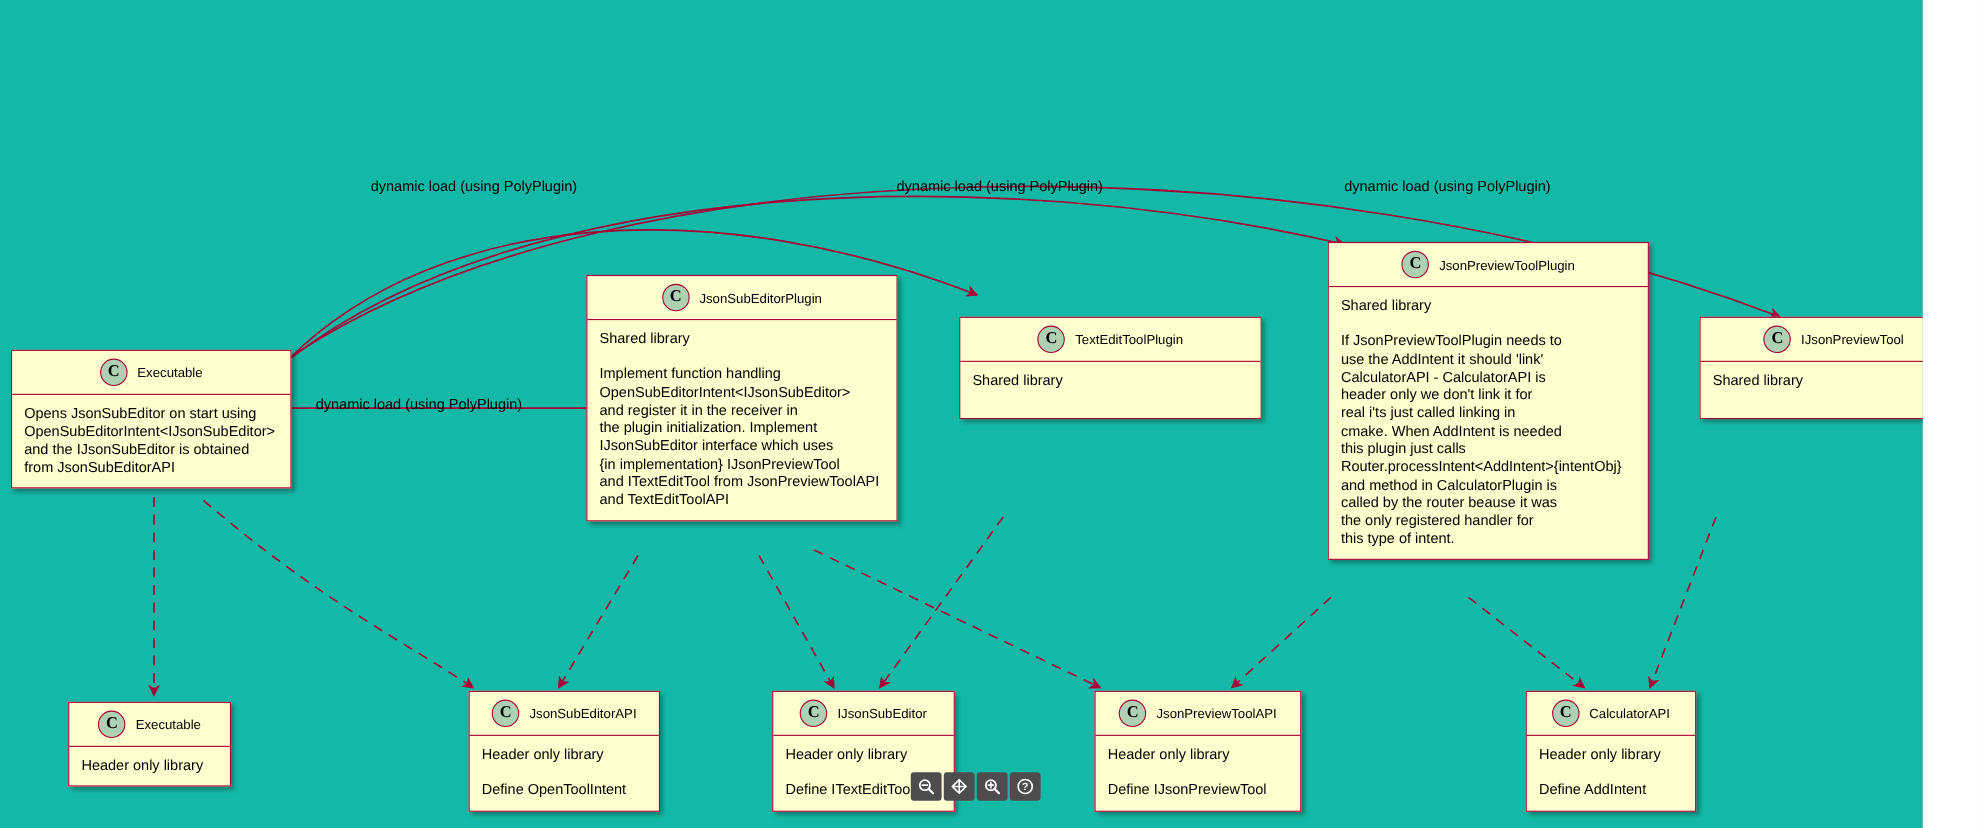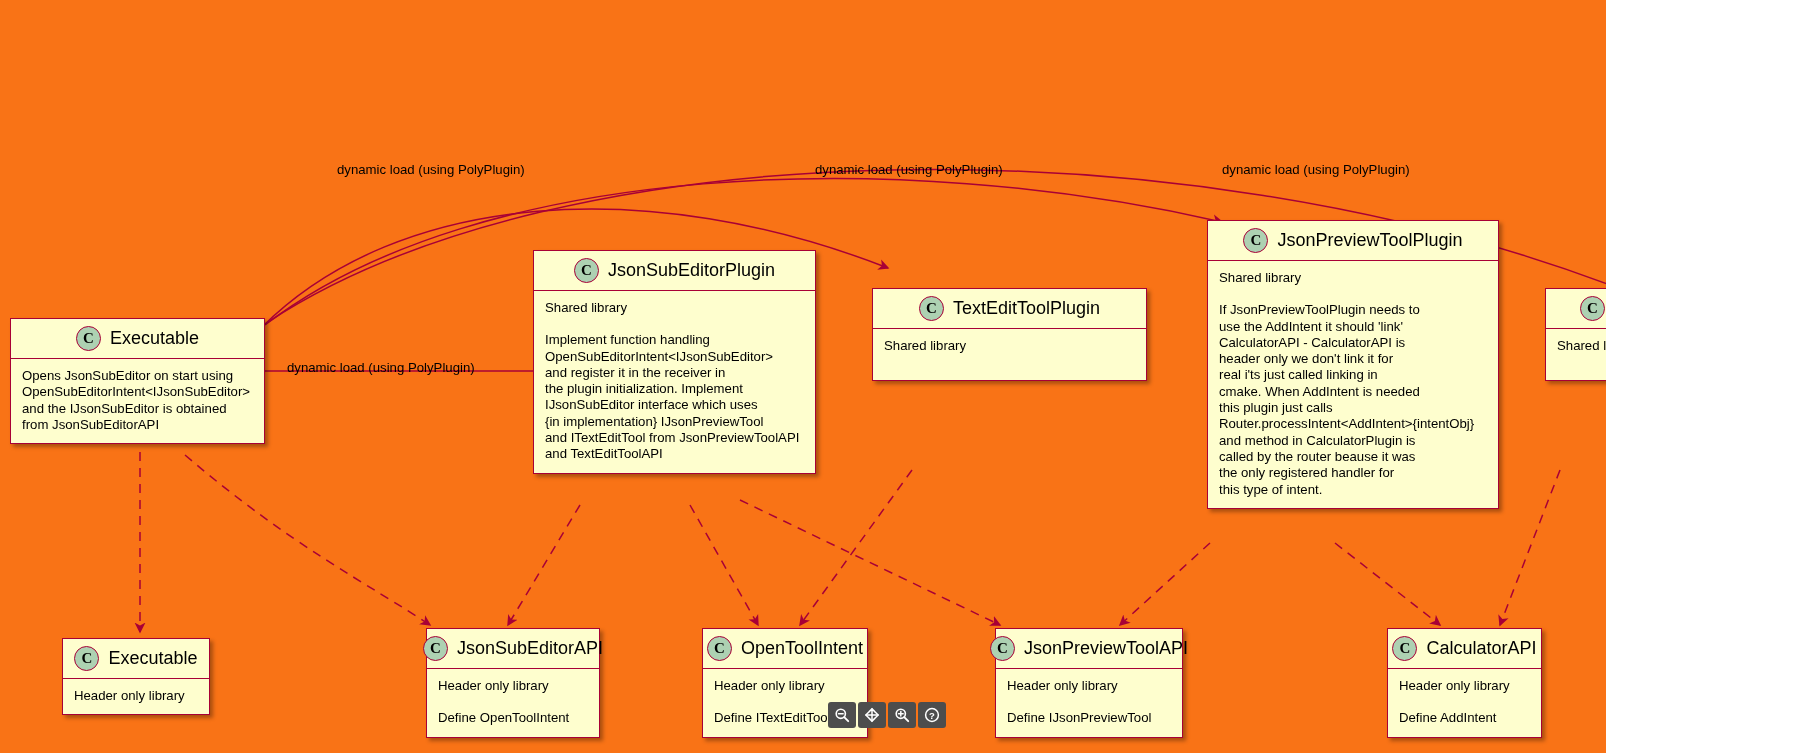--- a/index.html
+++ b/index.html
@@ -4,23 +4,23 @@
 <title>PlantUML Class Diagram</title>
 <style>
   html, body {
     margin: 0;
     padding: 0;
     background: #ffffff;
     font-family: "Liberation Sans", sans-serif;
   }
   #canvas {
     position: relative;
-    width: 1606px;
+    width: 1748px;
     height: 753px;
-    background: #f97316;
+    background: #14b8a6;
     overflow: hidden;
   }
   #edge-layer {
     position: absolute;
     left: 0;
     top: 0;
     width: 1799px;
     height: 753px;
     pointer-events: none;
   }
@@ -51,21 +51,21 @@
     font-size: 15px;
     font-weight: bold;
     font-family: "Liberation Serif", serif;
     display: flex;
     align-items: center;
     justify-content: center;
     line-height: 1;
     flex: 0 0 auto;
   }
   .uml-title {
-    font-size: 18px;
+    font-size: 12px;
     color: #000000;
     white-space: nowrap;
   }
   .uml-body {
     padding: 9px 11px 10px 11px;
     font-size: 13.2px;
     line-height: 16.3px;
     color: #000000;
     box-sizing: border-box;
   }
@@ -248,21 +248,21 @@
     <div class="uml-body">
       <div class="para">Header only library</div>
       <div class="gap"></div>
       <div class="para">Define OpenToolIntent</div>
     </div>
   </div>
 
   <div class="uml-box" style="left:702px; top:628px; width:166px;">
     <div class="uml-header">
       <span class="class-circle">C</span>
-      <span class="uml-title">OpenToolIntent</span>
+      <span class="uml-title">IJsonSubEditor</span>
     </div>
     <div class="uml-body">
       <div class="para">Header only library</div>
       <div class="gap"></div>
       <div class="para">Define ITextEditTool</div>
     </div>
   </div>
 
   <div class="uml-box" style="left:995px; top:628px; width:188px;">
     <div class="uml-header">

